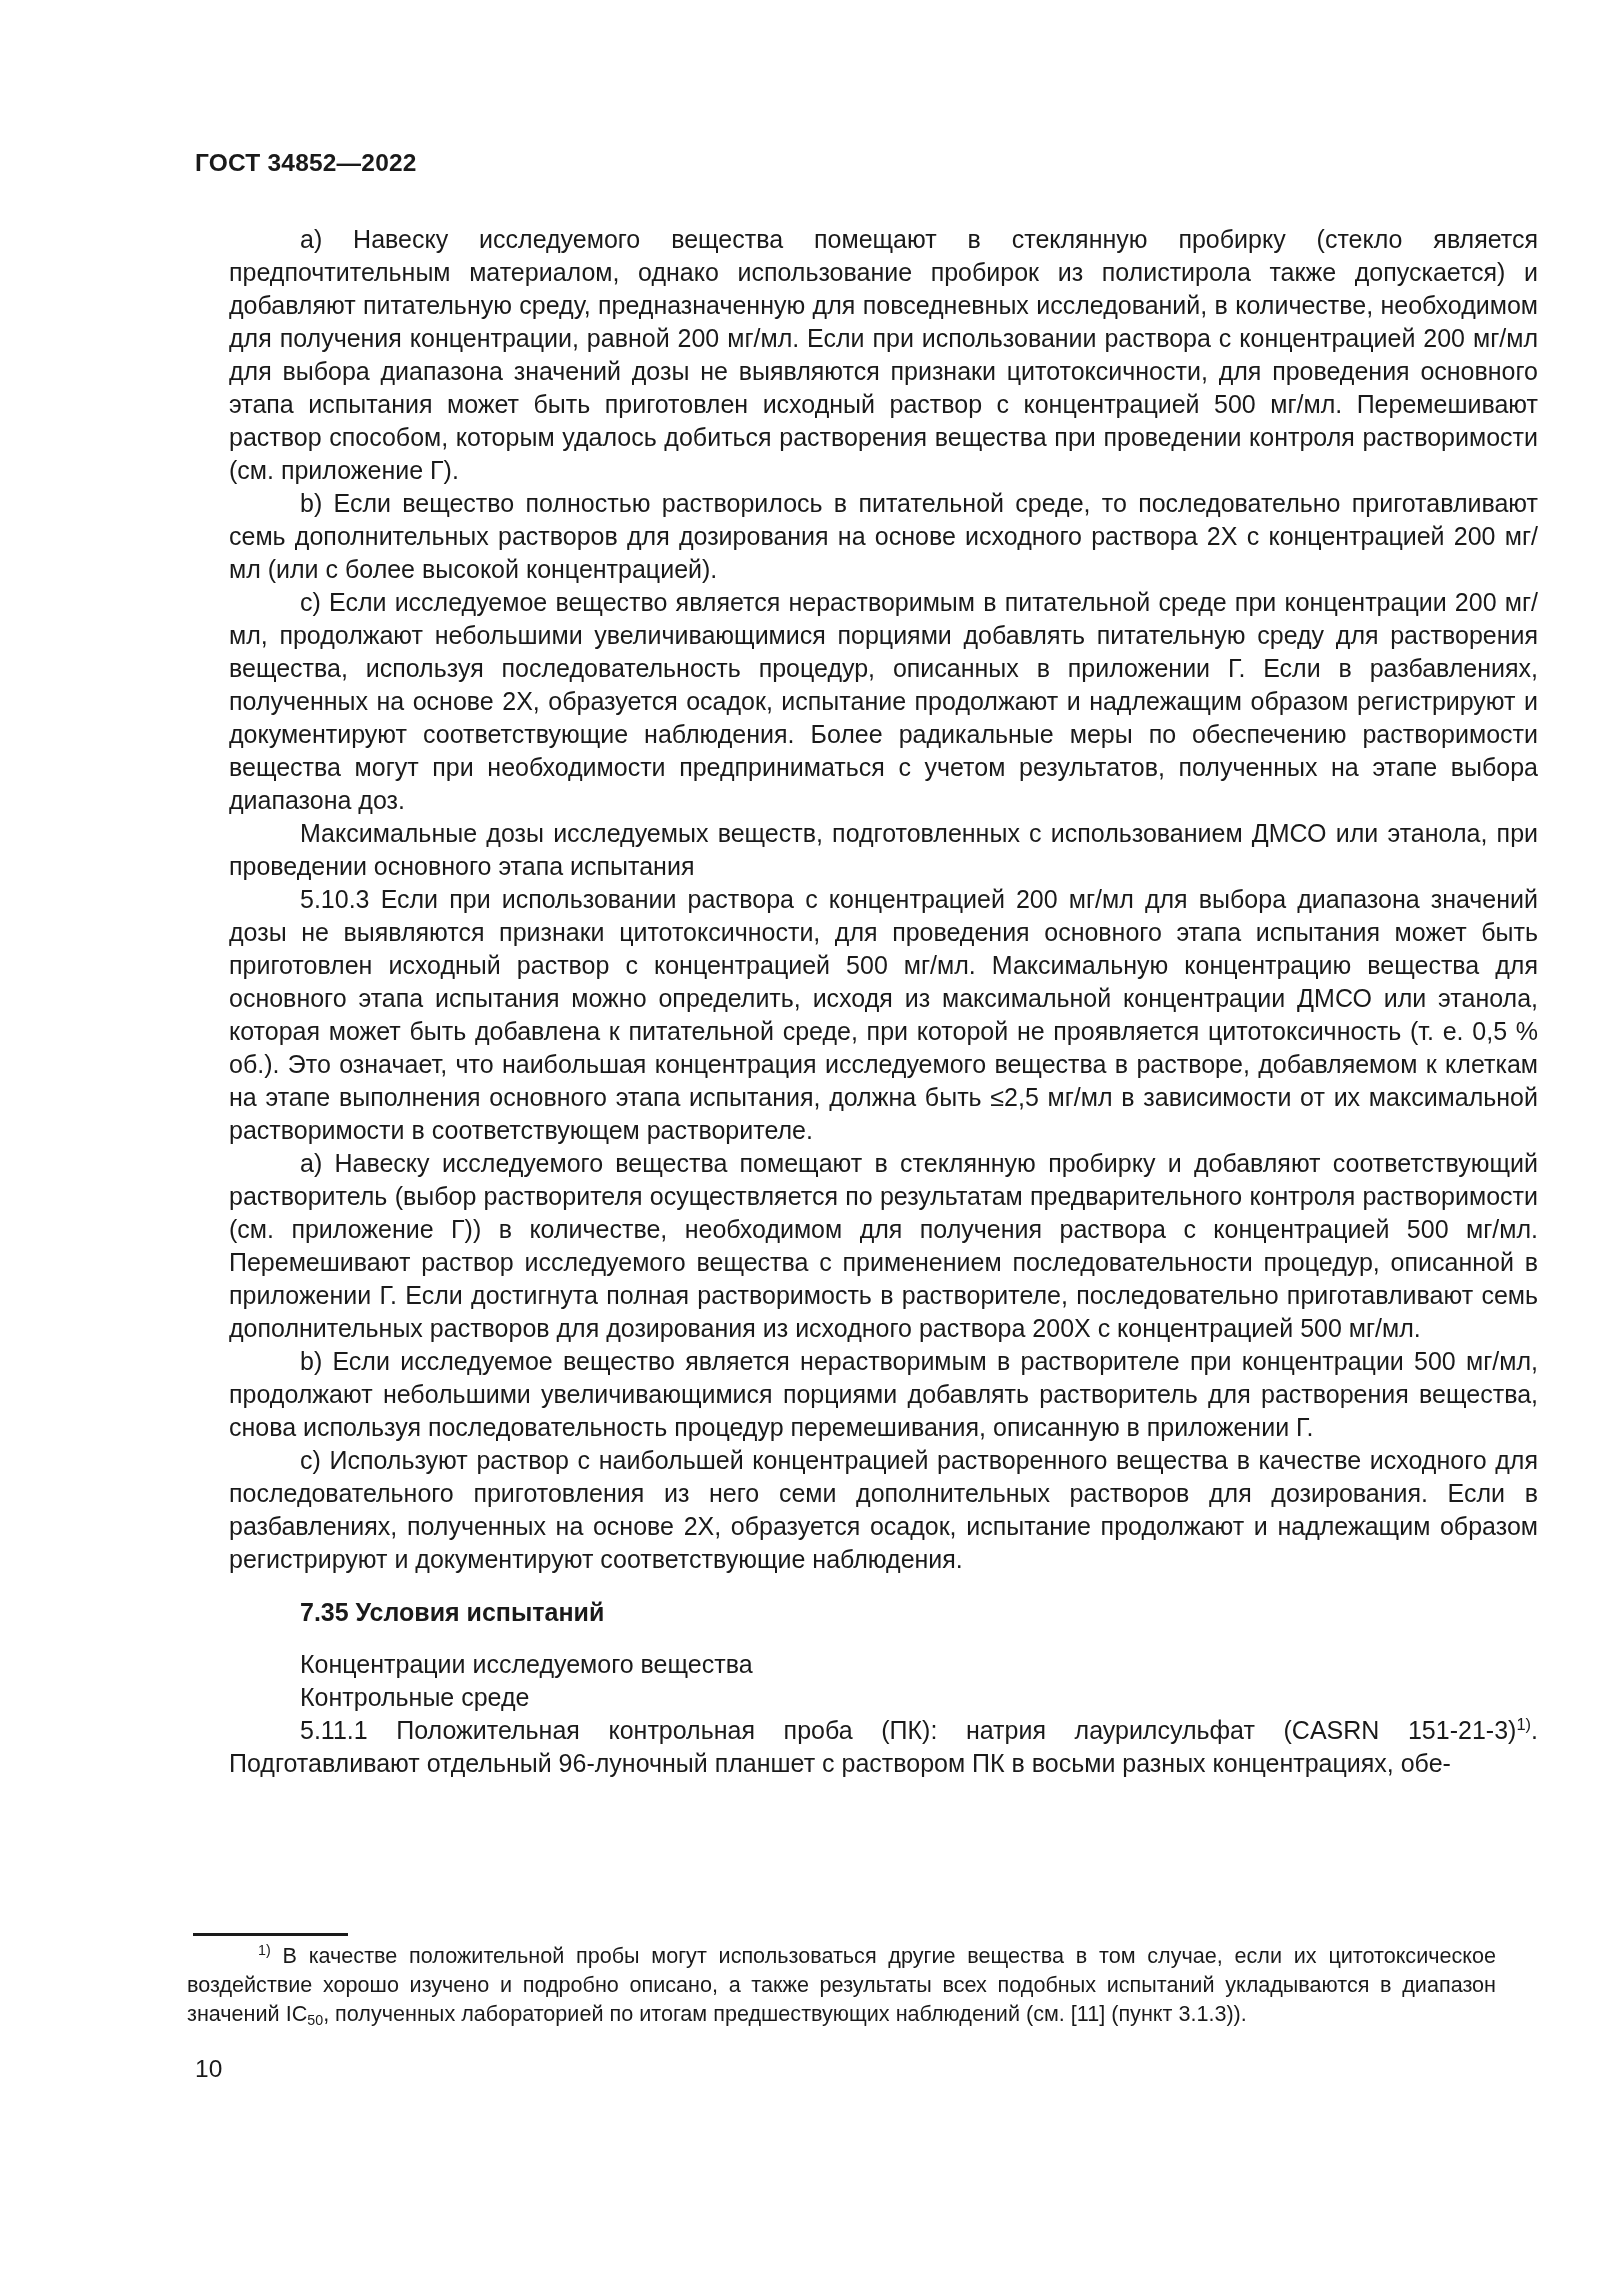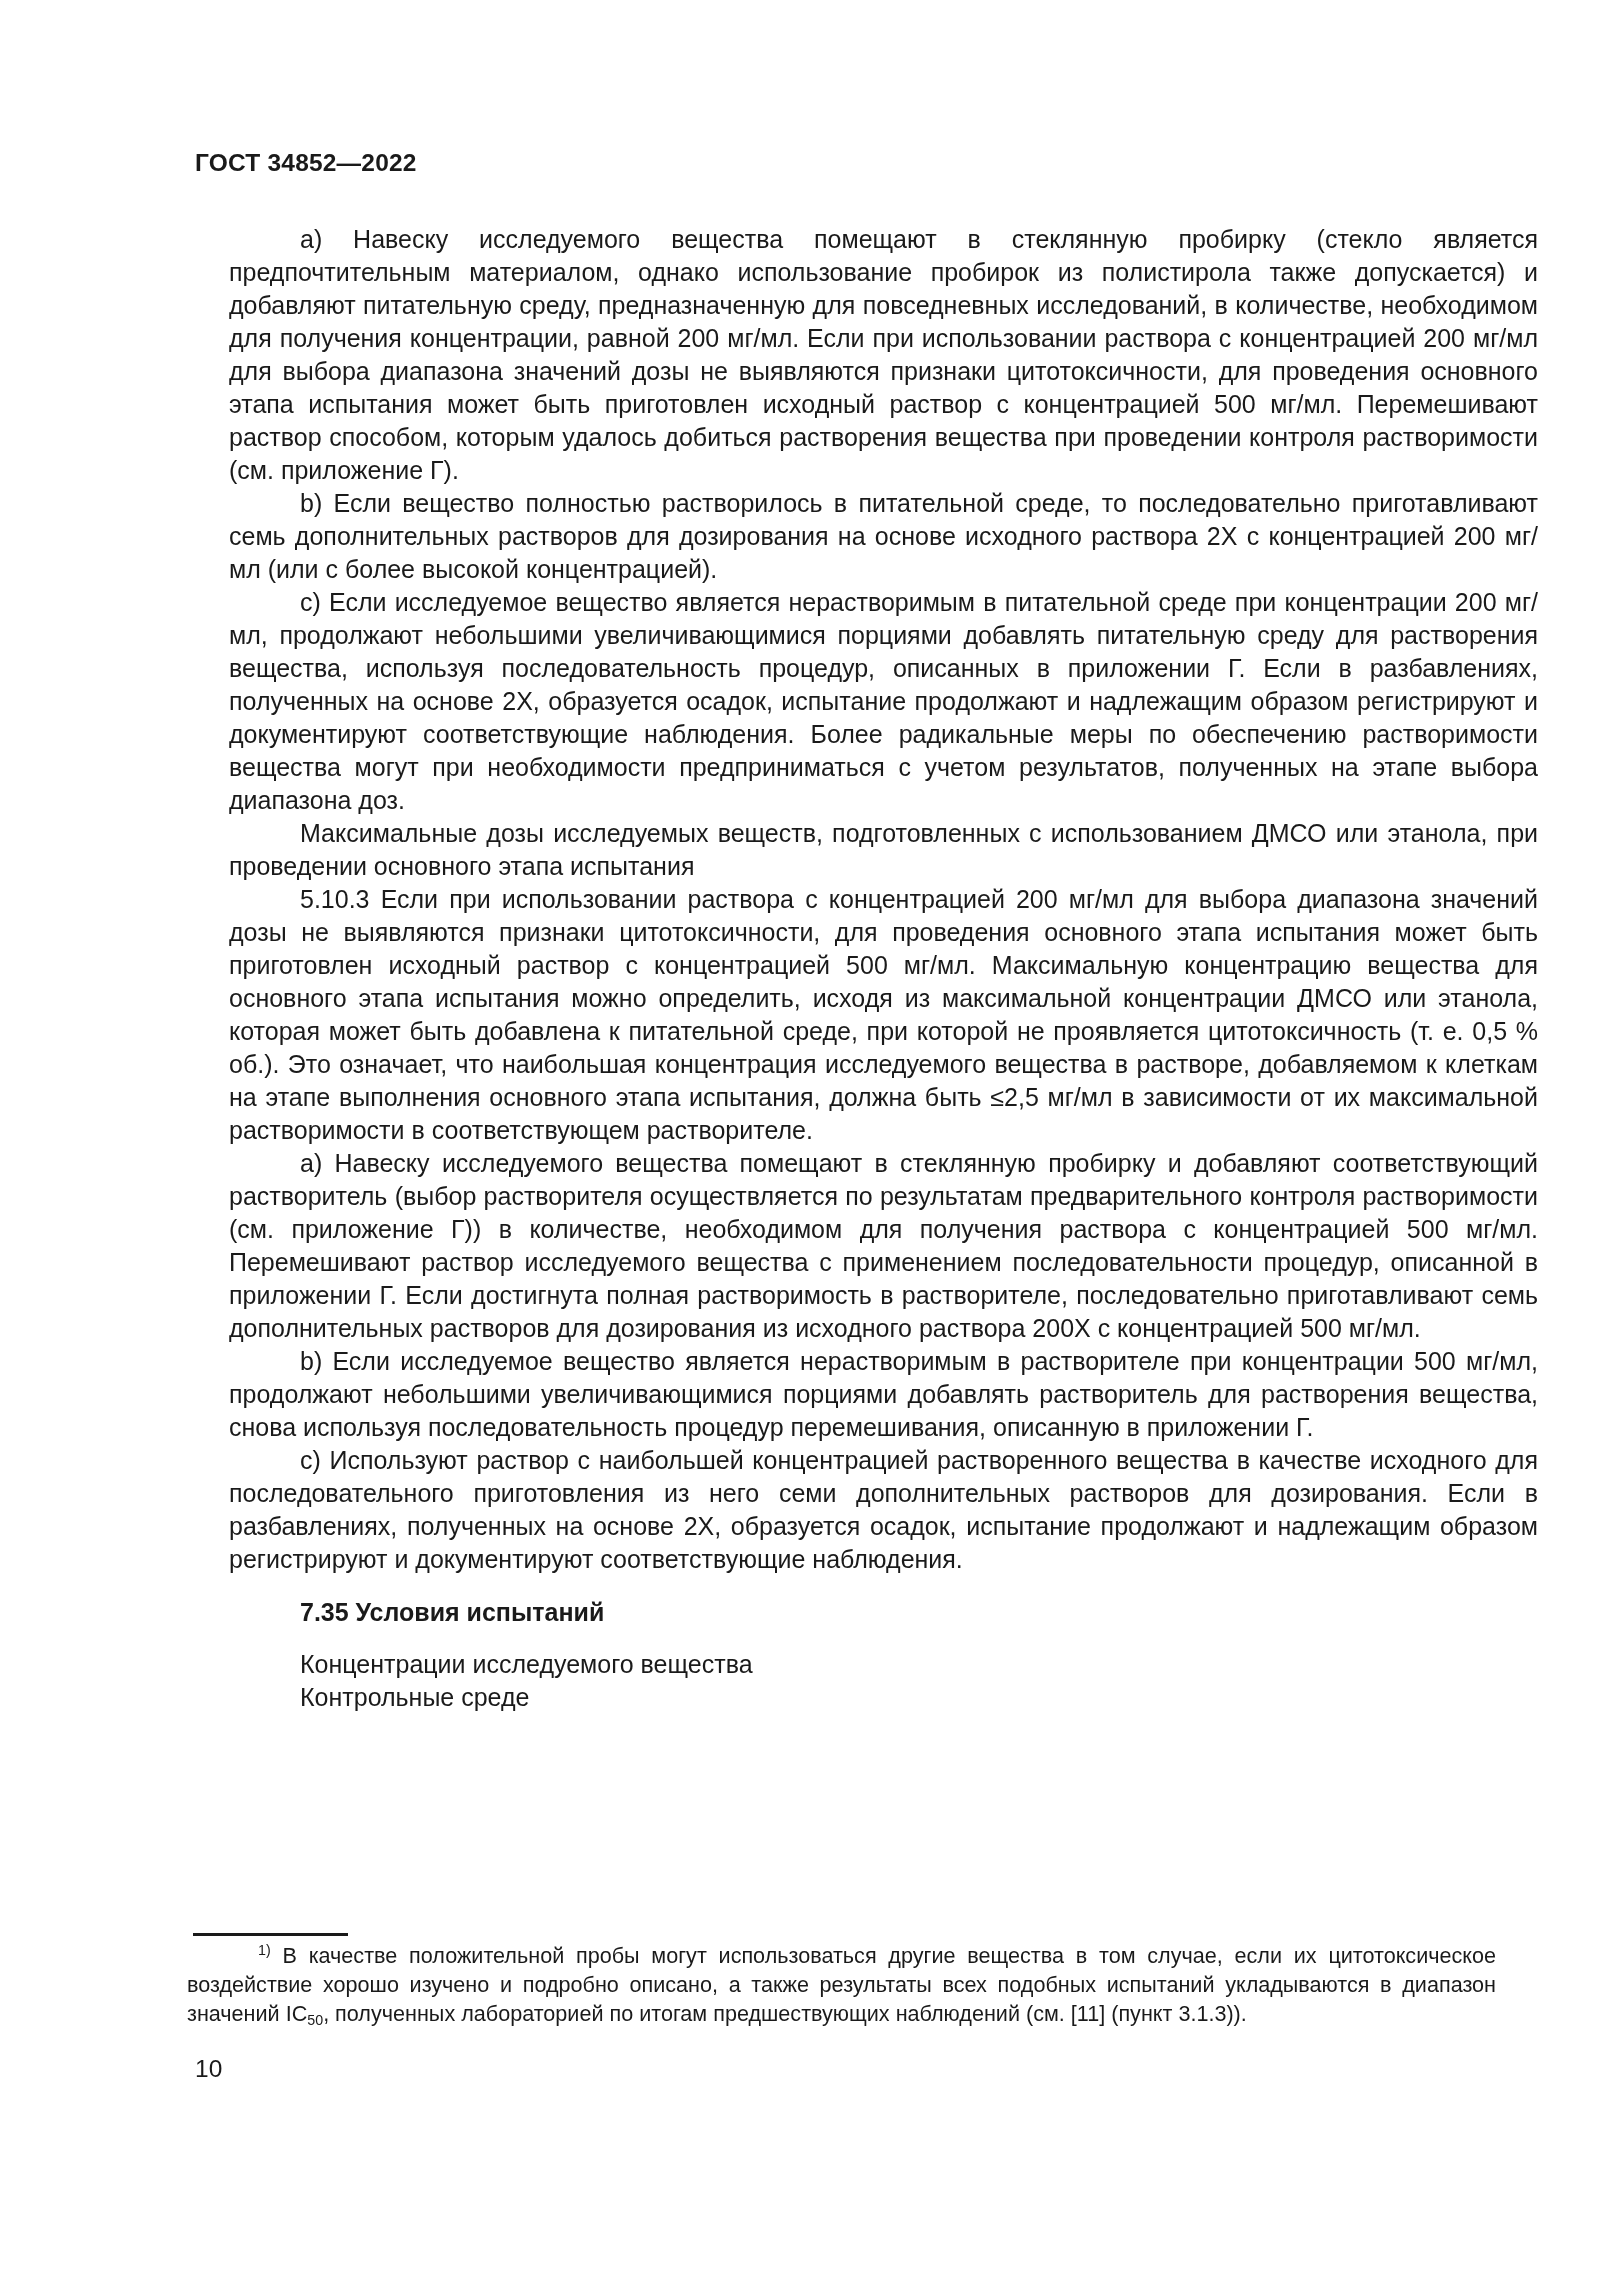--- a/index.html
+++ b/index.html
@@ -50,20 +50,21 @@
   <p class="italic">Максимальные дозы исследуемых веществ, подготовленных с использованием ДМСО или этанола, при проведении основного этапа испытания</p>
   <p>5.10.3 Если при использовании раствора с концентрацией 200 мг/мл для выбора диапазона значений дозы не выявляются признаки цитотоксичности, для проведения основного этапа испытания может быть приготовлен исходный раствор с концентрацией 500 мг/мл. Максимальную концентрацию вещества для основного этапа испытания можно определить, исходя из максимальной концентрации ДМСО или этанола, которая может быть добавлена к питательной среде, при которой не проявляется цитотоксичность (т. е. 0,5 % об.). Это означает, что наибольшая концентрация исследуемого вещества в растворе, добавляемом к клеткам на этапе выполнения основного этапа испытания, должна быть ≤2,5 мг/мл в зависимости от их максимальной растворимости в соответствующем растворителе.</p>
   <p>a) Навеску исследуемого вещества помещают в стеклянную пробирку и добавляют соответствующий растворитель (выбор растворителя осуществляется по результатам предварительного контроля растворимости (см. приложение Г)) в количестве, необходимом для получения раствора с концентрацией 500 мг/мл. Перемешивают раствор исследуемого вещества с применением последовательности процедур, описанной в приложении Г. Если достигнута полная растворимость в растворителе, последовательно приготавливают семь дополнительных растворов для дозирования из исходного раствора 200Х с концентрацией 500 мг/мл.</p>
   <p>b) Если исследуемое вещество является нерастворимым в растворителе при концентрации 500 мг/мл, продолжают небольшими увеличивающимися порциями добавлять растворитель для растворения вещества, снова используя последовательность процедур перемешивания, описанную в приложении Г.</p>
   <p>c) Используют раствор с наибольшей концентрацией растворенного вещества в качестве исходного для последовательного приготовления из него семи дополнительных растворов для дозирования. Если в разбавлениях, полученных на основе 2Х, образуется осадок, испытание продолжают и надлежащим образом регистрируют и документируют соответствующие наблюдения.</p>
 
   <p class="section-heading">7.35 Условия испытаний</p>
 
   <p class="italic">Концентрации исследуемого вещества</p>
   <p class="italic">Контрольные среде</p>
+  <p><span>5.11.1 Положительная контрольная проба (ПК): натрия лаурилсульфат (CASRN 151-21-3)</span><sup>1)</sup><span>. Подготавливают отдельный 96-луночный планшет с раствором ПК в восьми разных концентрациях, обе-</span></p>
 </div>
 
 <div class="footnote-rule"></div>
 
 <div class="footnotes">
   <p><sup>1)</sup><span> В качестве положительной пробы могут использоваться другие вещества в том случае, если их цитотоксическое воздействие хорошо изучено и подробно описано, а также результаты всех подобных испытаний укладываются в диапазон значений IC</span><sub>50</sub><span>, полученных лабораторией по итогам предшествующих наблюдений (см. [11] (пункт 3.1.3)).</span></p>
 </div>
 
 <div class="page-number">10</div>
 

